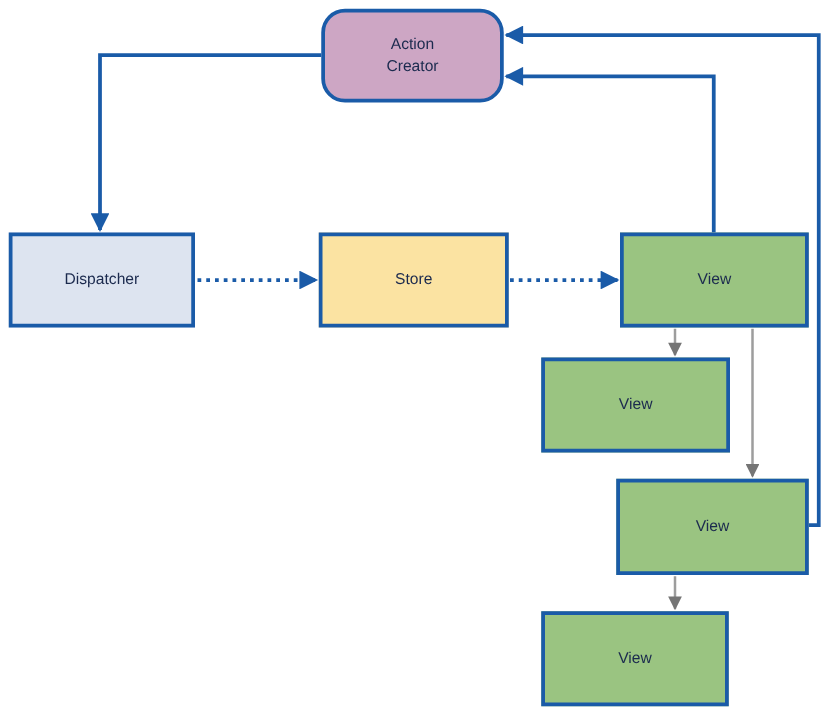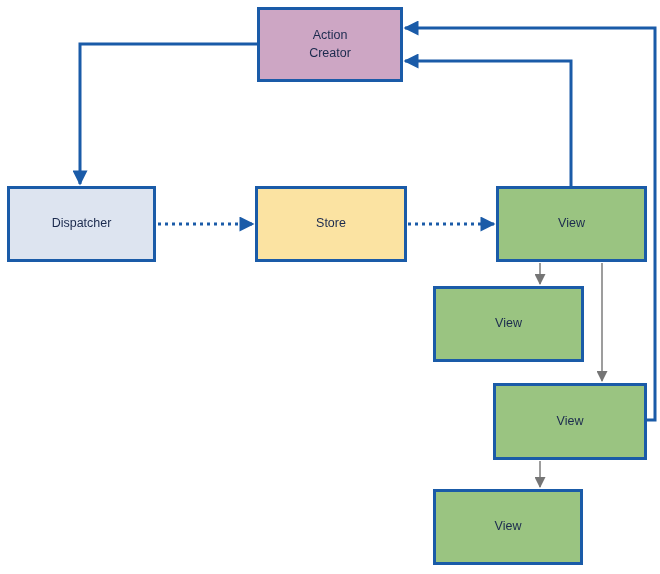--- a/index.html
+++ b/index.html
@@ -69,21 +69,21 @@
 
     <path class="edge-solid-blue" d="M647,420 L655,420 L655,28 L405,28" marker-end="url(#arrow-blue)"></path>
 
     <path class="edge-gray" d="M540,263 L540,284" marker-end="url(#arrow-gray)"></path>
 
     <path class="edge-gray" d="M602,263 L602,381" marker-end="url(#arrow-gray)"></path>
 
     <path class="edge-gray" d="M540,461 L540,487" marker-end="url(#arrow-gray)"></path>
   </svg>
 
-  <div class="node" style="left: 257px; top: 7px; width: 146px; height: 75px; background-color: rgb(205, 166, 196);">
+  <div class="node" style="left: 257px; top: 7px; width: 146px; height: 75px; background-color: rgb(205, 166, 196); border-radius: 19px;">
     <span class="node-label">Action
 Creator</span>
   </div>
 
   <div class="node" style="left: 255px; top: 186px; width: 152px; height: 76px; background-color: rgb(251, 227, 162);">
     <span class="node-label">Store</span>
   </div>
 
   <div class="node" style="left: 7px; top: 186px; width: 149px; height: 76px; background-color: rgb(221, 228, 240);">
     <span class="node-label">Dispatcher</span>

